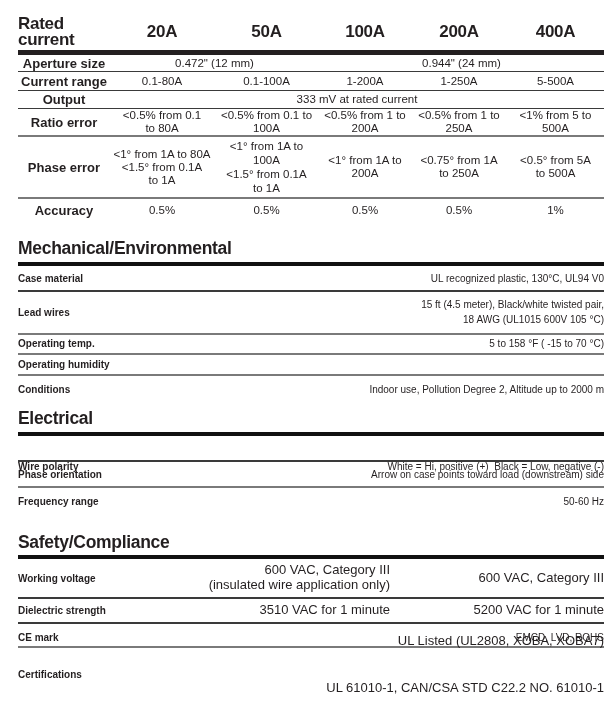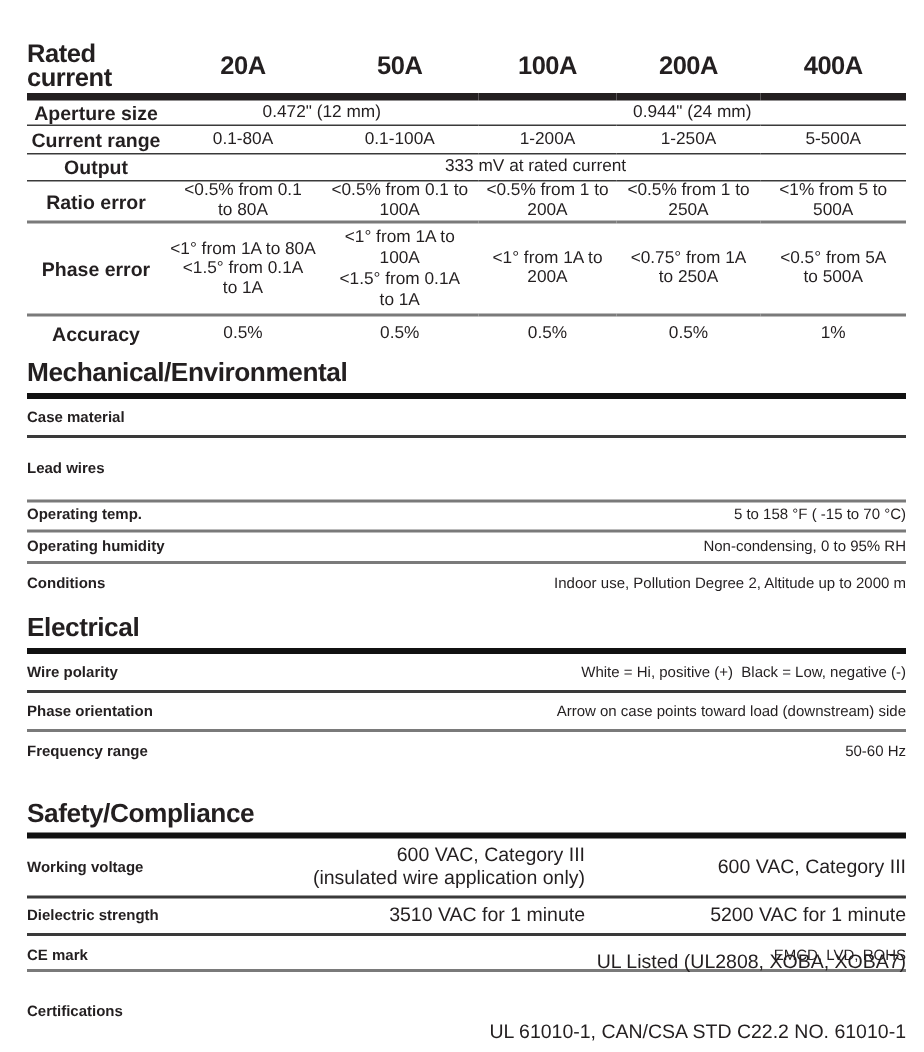--- a/index.html
+++ b/index.html
@@ -1,21 +1,21 @@
 <!DOCTYPE html>
 <html><head>
 <meta charset="utf-8">
 <style>
   html, body { margin: 0; padding: 0; background: #ffffff; }
   body {
     width: 616px; height: 701px; overflow: hidden; position: relative;
     font-family: "Liberation Sans", sans-serif; color: #231f20;
   }
   .wrap { position: absolute; left: 18px; top: 0; width: 586px; }
-  table { border-collapse: collapse; width: 100%; table-layout: fixed; margin-top: 12px; }
+  table { border-collapse: collapse; width: 100%; table-layout: fixed; }
   td { padding: 0; vertical-align: middle; }
 
   
   #top { position: absolute; left: 0; top: 14px; width: 586px; }
   #top .hdr td { height: 36px; font-size: 17px; font-weight: bold; text-align: center; letter-spacing: -0.3px; }
   #top .hdr td.first { text-align: left; font-size: 17px; line-height: 16px; }
   #top .thick { border-bottom: 5px solid #231f20; }
   #top .row td { font-size: 11.5px; text-align: center; line-height: 13px; }
   #top .row td.lbl { text-align: center; font-weight: bold; font-size: 13px; }
   #top .row.line td { border-bottom: 1.5px solid #3a3a3a; }
@@ -131,49 +131,53 @@
       <td>1%</td>
     </tr>
   </tbody>
     </table>
 
   <div class="section-title" style="top:238px">Mechanical/Environmental</div>
   <div class="section-rule" style="top:262px"></div>
 
   <div class="kv" style="top:268px;height:20px">
     <span class="k">Case material</span>
+    <span class="v">UL recognized plastic, 130°C, UL94 V0</span>
   </div>
   <div class="hline" style="top:290px"></div>
 
   <div class="kv" style="top:293px;height:38px">
     <span class="k">Lead wires</span>
+    <span class="v">
+        <div>15 ft (4.5 meter), Black/white twisted pair,</div>
+        <div>18 AWG (UL1015 600V 105 °C)</div>
+      </span>
   </div>
   <div class="hline g" style="top:333px"></div>
 
   <div class="kv" style="top:334px;height:18px">
     <span class="k">Operating temp.</span>
     <span class="v">5 to 158 °F ( -15 to 70 °C)</span>
   </div>
   <div class="hline g" style="top:353px"></div>
 
   <div class="kv" style="top:355px;height:18px">
     <span class="k">Operating humidity</span>
-    <span class="v">Non-condensing, 0 to 95% RH</span>
   </div>
   <div class="hline g" style="top:374px"></div>
 
   <div class="kv" style="top:378px;height:22px">
     <span class="k">Conditions</span>
     <span class="v">Indoor use, Pollution Degree 2, Altitude up to 2000 m</span>
   </div>
 
   <div class="section-title" style="top:408px">Electrical</div>
   <div class="section-rule" style="top:432px"></div>
 
-  <div class="kv" style="top:438px;height:20px">
+  <div class="kv" style="top:456px;height:20px">
     <span class="k">Wire polarity</span>
     <span class="v" style="white-space:pre">White = Hi, positive (+)  Black = Low, negative (-)</span>
   </div>
   <div class="hline" style="top:460px"></div>
 
   <div class="kv" style="top:464px;height:20px">
     <span class="k">Phase orientation</span>
     <span class="v">Arrow on case points toward load (downstream) side</span>
   </div>
   <div class="hline g" style="top:486px"></div>

